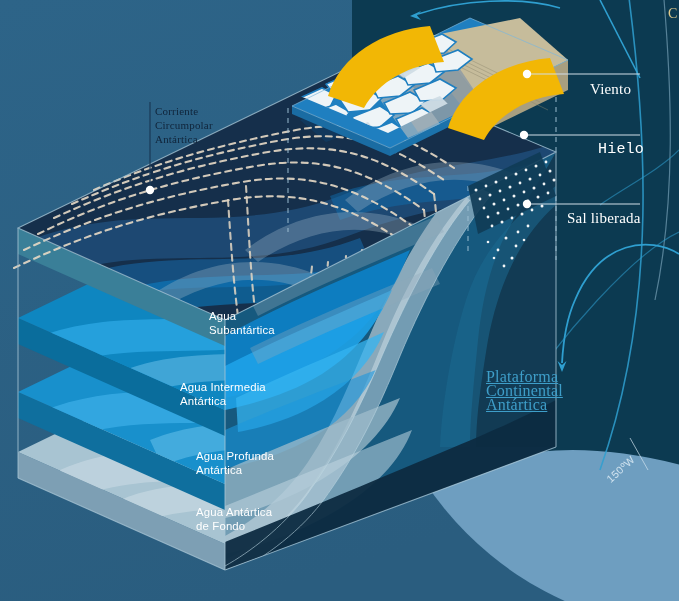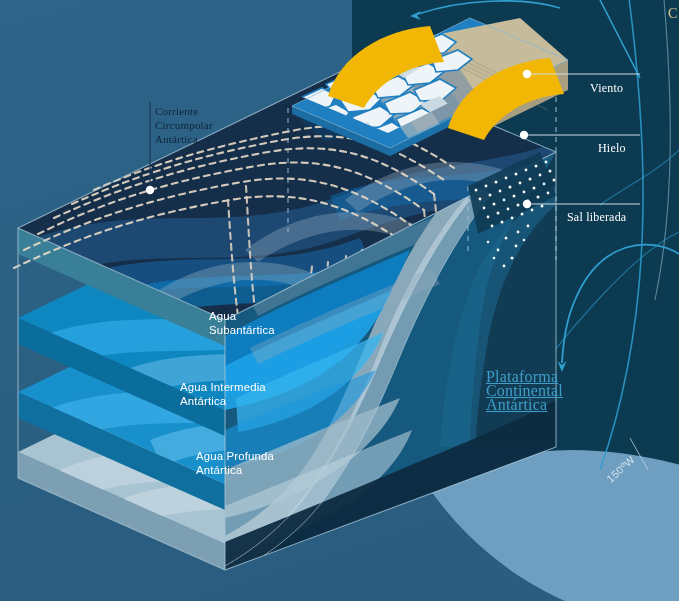--- a/index.html
+++ b/index.html
@@ -11,24 +11,24 @@
   #stage svg.layer{position:absolute;left:0;top:0;width:679px;height:601px;}
   .lbl{position:absolute;pointer-events:none;}
   .lbl-serif{font-family:"Liberation Serif", serif;}
   .lbl-cc{
     left:155px;top:104px;width:110px;
     font-size:11px;line-height:14.2px;font-weight:400;
     color:#10243a;letter-spacing:.2px;
   }
   .lbl-right{
     font-family:"Liberation Serif", serif;
-    font-size:12px;color:#ffffff;font-weight:400;letter-spacing:.2px;
+    font-size:15px;color:#ffffff;font-weight:400;letter-spacing:.2px;
   }
   .lbl-viento{left:590px;top:81px;}
-  .lbl-hielo{left:598px;top:141px;}
+  .lbl-hielo{left:598px;top:141px;font-family:Liberation Mono, monospace;}
   .lbl-sal{left:567px;top:210px;}
   .lbl-water{
     font-family:"Liberation Sans", sans-serif;
     font-size:11.4px;line-height:13.6px;color:#ffffff;font-weight:400;
     letter-spacing:.15px;
   }
   .lbl-sub{left:196px;top:310px;margin-left:13px;}
   .lbl-int{left:180px;top:381px;}
   .lbl-prof{left:196px;top:450px;}
   .lbl-fondo{left:196px;top:506px;}
@@ -422,20 +422,24 @@
     <div>Subantártica</div>
   </div>
   <div class="lbl lbl-water lbl-int">
     <div>Agua Intermedia</div>
     <div>Antártica</div>
   </div>
   <div class="lbl lbl-water lbl-prof">
     <div>Agua Profunda</div>
     <div>Antártica</div>
   </div>
+  <div class="lbl lbl-water lbl-fondo">
+    <div>Agua Antártica</div>
+    <div>de Fondo</div>
+  </div>
 
   <div class="lbl lbl-plat">
     <div>Plataforma</div>
     <div>Continental</div>
     <div>Antártica</div>
   </div>
 
   <div class="lbl lbl-lon">150ºW</div>
   <div class="lbl lbl-corner">C</div>
 

